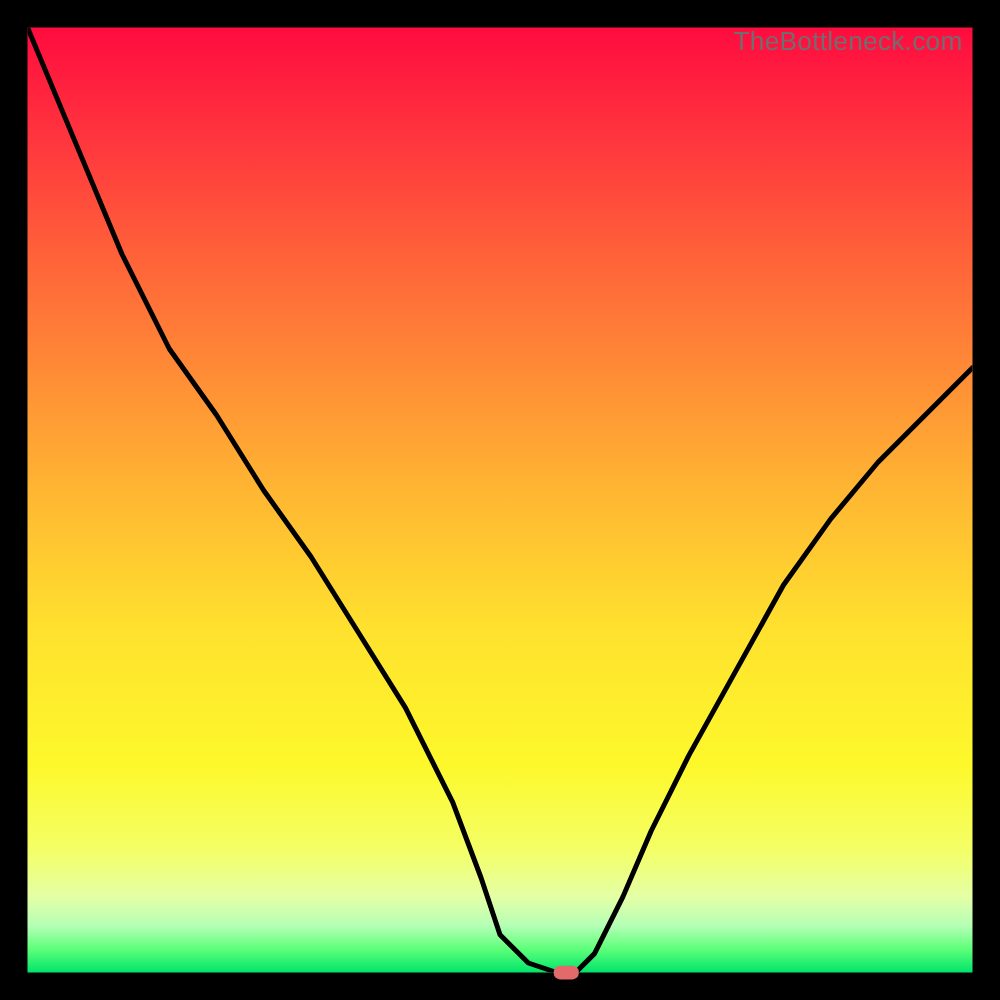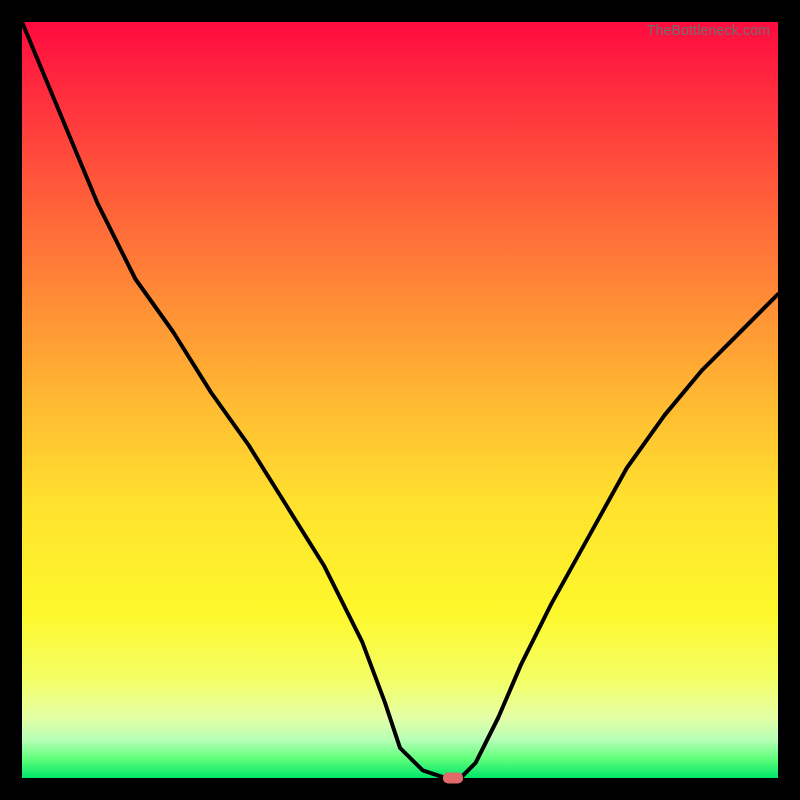--- a/index.html
+++ b/index.html
@@ -36,21 +36,21 @@
       #b6ffb6 95%,
       #5eff7a 97.5%,
       #00e56a 100%
     );
   }
   .watermark {
     position: absolute;
     top: 0px;
     right: 8px;
     color: #6f6f6f;
-    font-size: 14px;
+    font-size: 21px;
     letter-spacing: 0.2px;
     font-weight: 500;
     user-select: none;
   }
   .curve {
     position: absolute;
     left: 0;
     top: 0;
     width: 756px;
     height: 756px;

